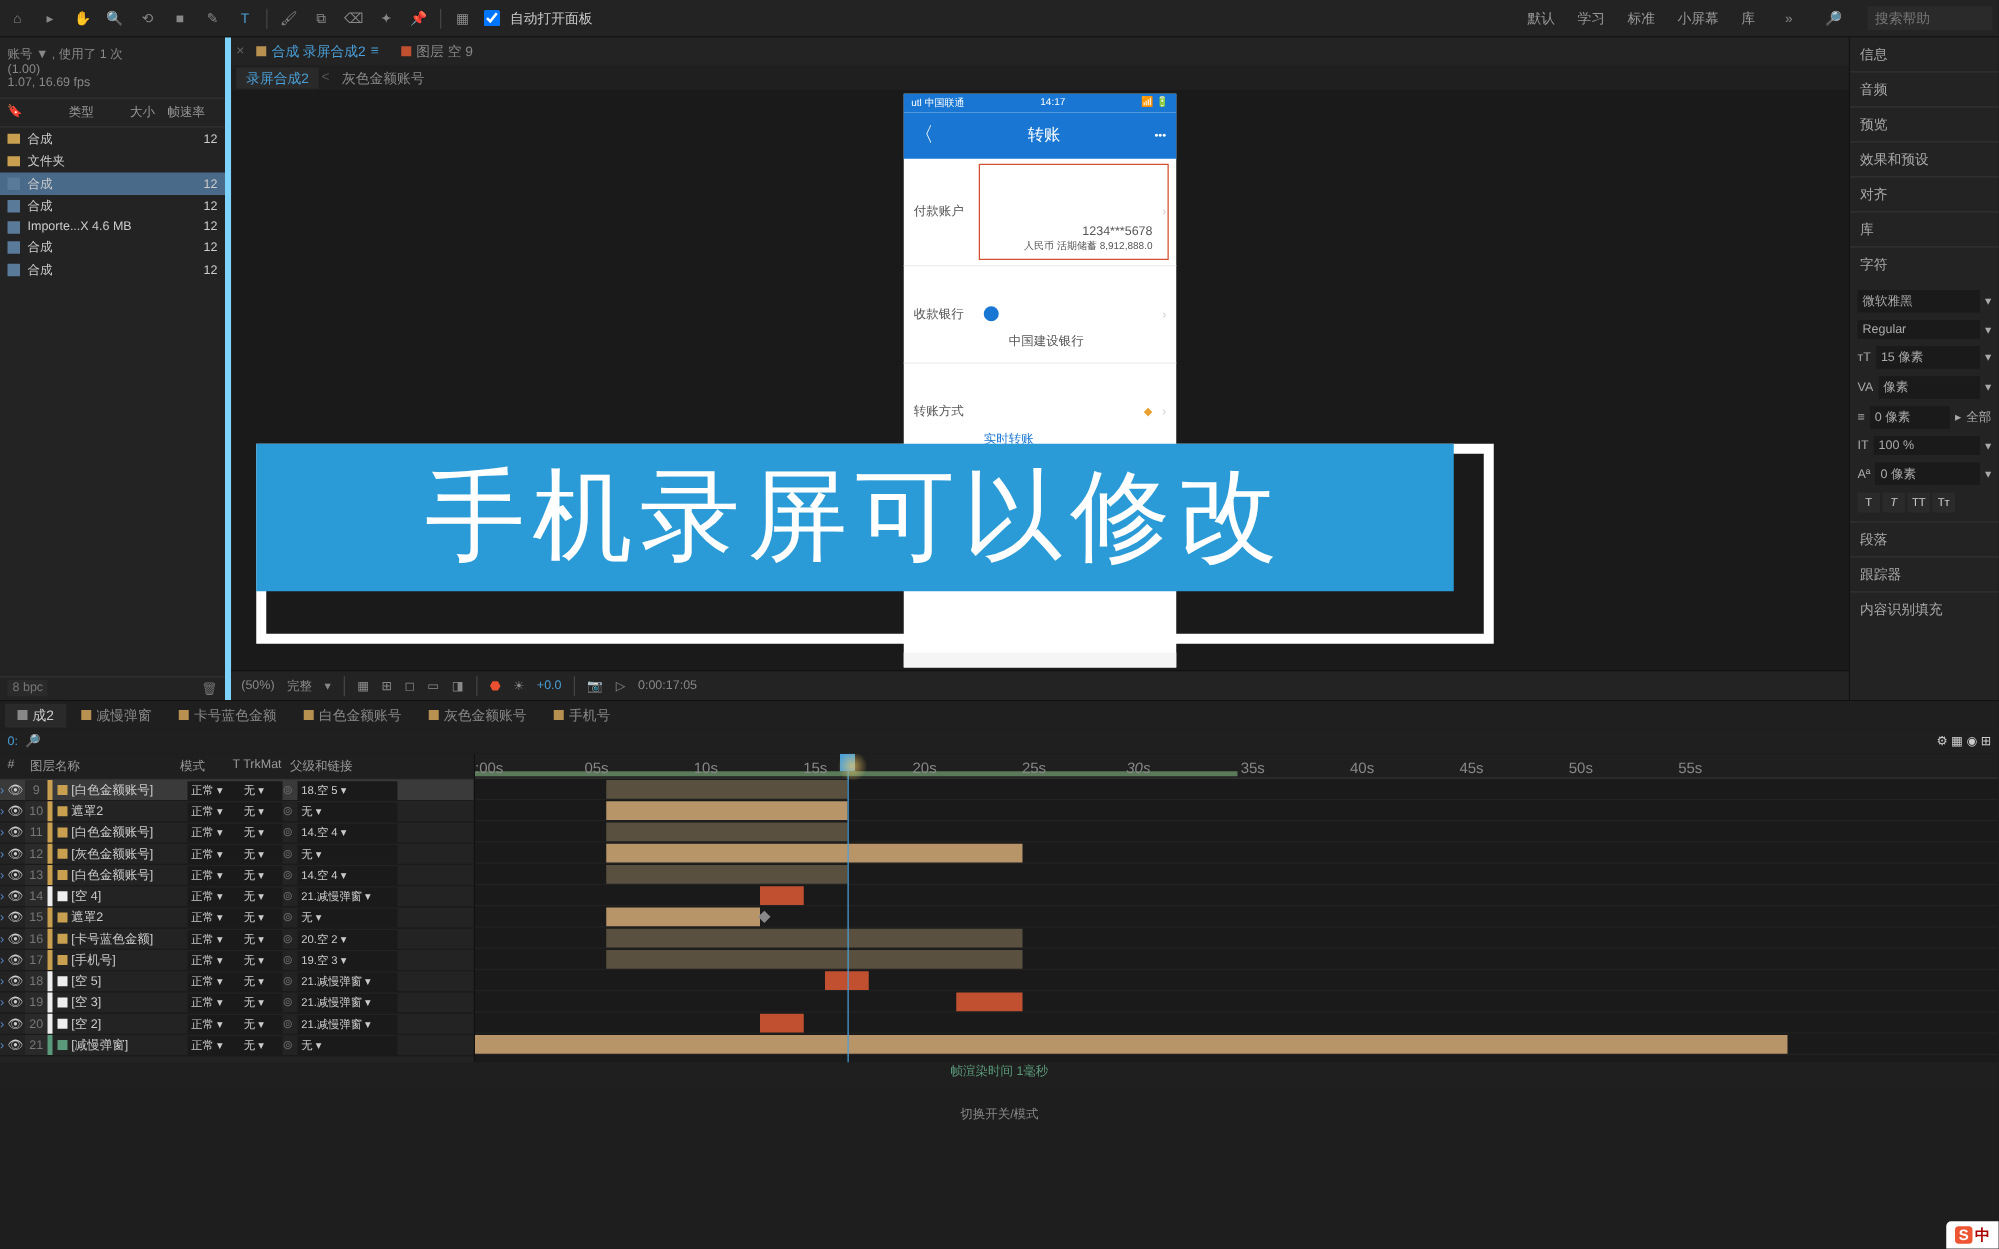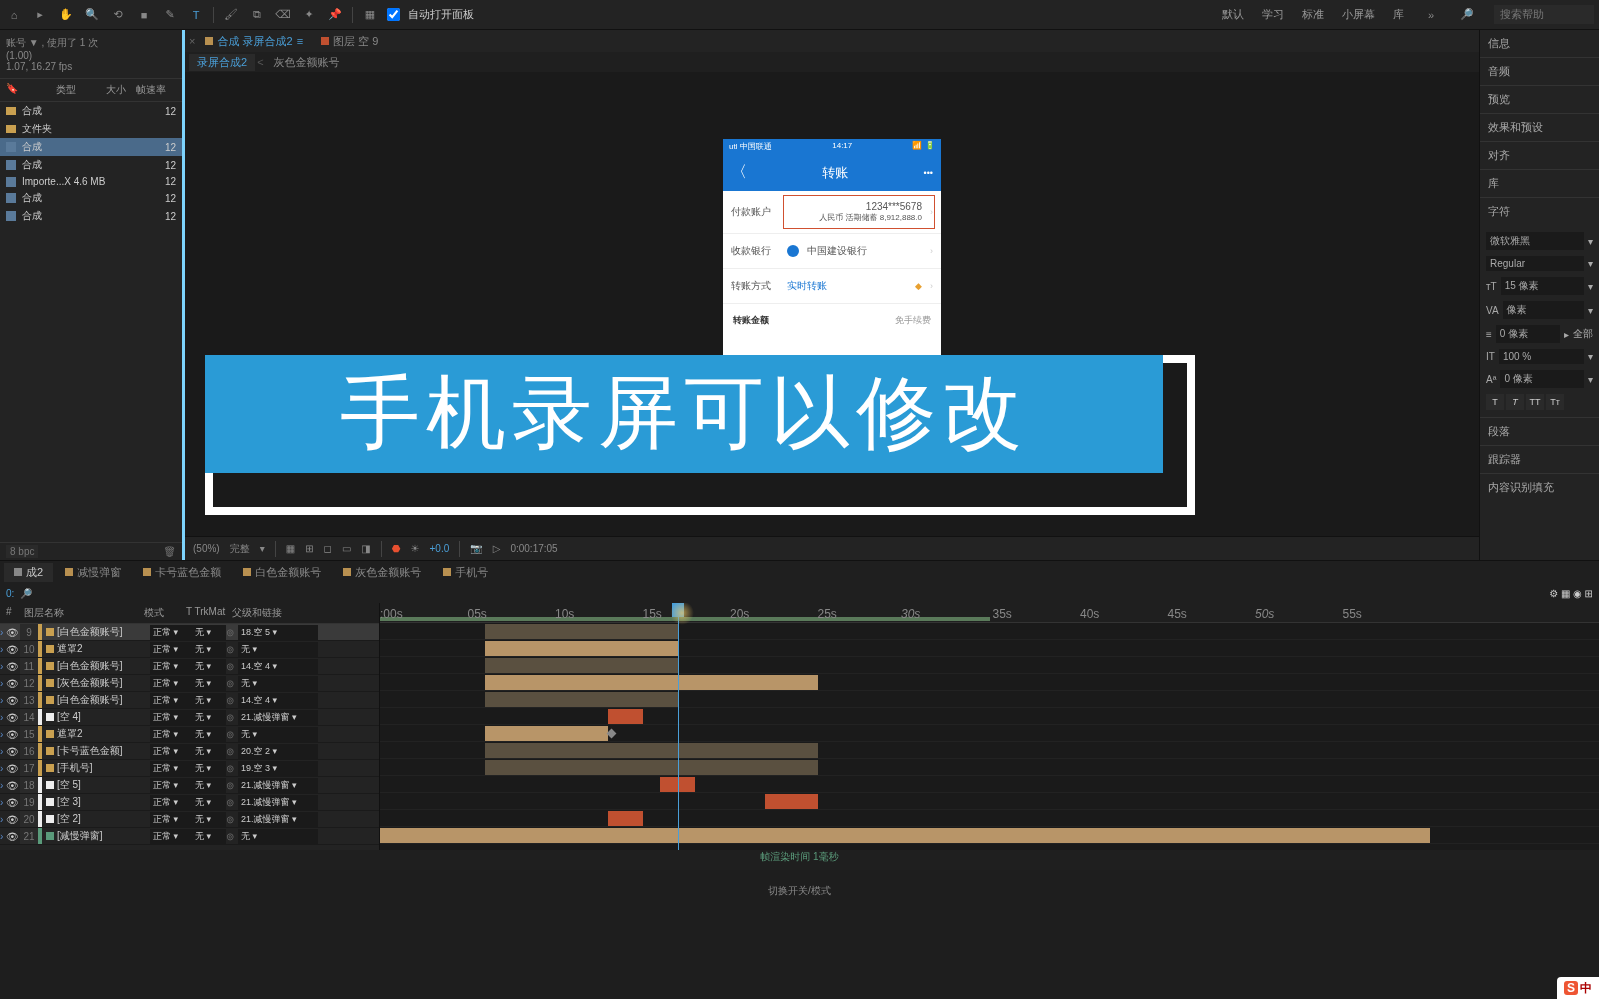--- a/index.html
+++ b/index.html
@@ -10,21 +10,21 @@
 .toolbar-icon { width: 18px; height: 18px; display: flex; align-items: center; justify-content: center; color: #888; cursor: pointer; }
 .toolbar-sep { width: 1px; height: 16px; background: #444; }
 .toolbar-right { margin-left: auto; display: flex; gap: 18px; align-items: center; }
 .workspace-tab { color: #999; cursor: pointer; font-size: 11px; }
 .search-box { background: #2a2a2a; padding: 2px 6px; color: #777; width: 100px; font-size: 11px; }
 
 
 .main { display: flex; height: 530px; }
 
 
-.left-panel { width: 185px; background: #232323; border-right: 3px solid #7dd3fc; display: flex; flex-direction: column; }
+.left-panel { width: 185px; background: #232323; border-right: 5px solid #7dd3fc; display: flex; flex-direction: column; }
 .project-info { padding: 6px; font-size: 10px; color: #888; border-bottom: 1px solid #333; }
 .project-header { display: flex; padding: 4px 6px; font-size: 10px; color: #999; border-bottom: 1px solid #333; }
 .project-header span:nth-child(1) { flex: 1; }
 .project-list { flex: 1; overflow: auto; }
 .project-item { display: flex; align-items: center; padding: 2px 6px; font-size: 10px; gap: 6px; }
 .project-item.sel { background: #4a6a8a; }
 .folder-icon { width: 10px; height: 8px; background: #c9a050; }
 .comp-icon { width: 10px; height: 10px; background: #5a7a9a; }
 .bpc-bar { padding: 3px 6px; font-size: 10px; color: #777; border-top: 1px solid #333; }
 
@@ -41,21 +41,21 @@
 .comp-subtab.active { background: #2a2a2a; color: #4a9fd8; }
 .canvas { flex: 1; display: flex; align-items: center; justify-content: center; position: relative; }
 
 
 .phone { width: 218px; background: #fff; font-size: 9px; color: #333; }
 .phone-status { background: #1976d2; color: #fff; padding: 2px 6px; font-size: 8px; display: flex; justify-content: space-between; }
 .phone-nav { background: #1976d2; color: #fff; padding: 8px; display: flex; align-items: center; justify-content: space-between; }
 .phone-nav-title { font-size: 13px; }
 .phone-row { padding: 10px 8px; border-bottom: 1px solid #eee; display: flex; align-items: center; gap: 8px; position: relative; }
 .phone-label { width: 48px; color: #555; font-size: 10px; }
-.phone-val { flex: 1; color: #555; font-size: 10px; }
+.phone-val { flex: 1; color: #555; font-size: 10px; margin-top: 43px; }
 .phone-val.blue { color: #1976d2; }
 .phone-arrow { color: #ccc; }
 .phone-cam { width: 16px; height: 14px; border: 1.5px solid #1976d2; border-radius: 2px; }
 .phone-title-row { padding: 10px; display: flex; justify-content: space-between; }
 .phone-sel-box { position: absolute; border: 1px solid #d05030; }
 
 
 .banner { position: absolute; left: 205px; top: 355px; width: 990px; height: 160px; border: 8px solid #fff; z-index: 10; }
 .banner-text { position: absolute; left: -8px; top: -8px; width: 958px; height: 118px; background: #2a9bd6; color: #fff; font-size: 80px; display: flex; align-items: center; justify-content: center; letter-spacing: 6px; font-weight: 300; }
 
@@ -142,21 +142,21 @@
     <div class="search-box">搜索帮助</div>
   </div>
 </div>
 
 <div class="main">
 
   <div class="left-panel">
     <div class="project-info">
       <div>账号 ▼ , 使用了 1 次</div>
       <div>(1.00)</div>
-      <div>1.07, 16.27 fps</div>
+      <div>1.07, 16.69 fps</div>
     </div>
     <div class="project-header">
       <span style="width:12px">🔖</span>
       <span style="flex:1">类型</span>
       <span style="width:30px">大小</span>
       <span style="width:40px">帧速率</span>
     </div>
     <div class="project-list" id="project-list">
         <div class="project-item">
           <span class="folder-icon"></span>
@@ -578,21 +578,21 @@
       <div class="tl-tick" style="left: 0px;">:00s</div>
           <div class="tl-tick" style="left: 87.5px;">05s</div>
           <div class="tl-tick" style="left: 175px;">10s</div>
           <div class="tl-tick" style="left: 262.5px;">15s</div>
           <div class="tl-tick" style="left: 350px;">20s</div>
           <div class="tl-tick" style="left: 437.5px;">25s</div>
           <div class="tl-tick" style="left: 521px; font-style: italic;">30s</div>
           <div class="tl-tick" style="left: 612.5px;">35s</div>
           <div class="tl-tick" style="left: 700px;">40s</div>
           <div class="tl-tick" style="left: 787.5px;">45s</div>
-          <div class="tl-tick" style="left: 875px; font-style: italic;">50s</div>
+          <div class="tl-tick" style="left: 875px;">50s</div>
           <div class="tl-tick" style="left: 962.5px;">55s</div>
         </div>
       <div id="tracks">
           <div class="track-row">
             <div class="clip dark" style="left: 105px; width: 192.5px;"></div>
           </div>
           <div class="track-row">
             <div class="clip" style="left: 105px; width: 192.5px;"></div>
           </div>
           <div class="track-row">

